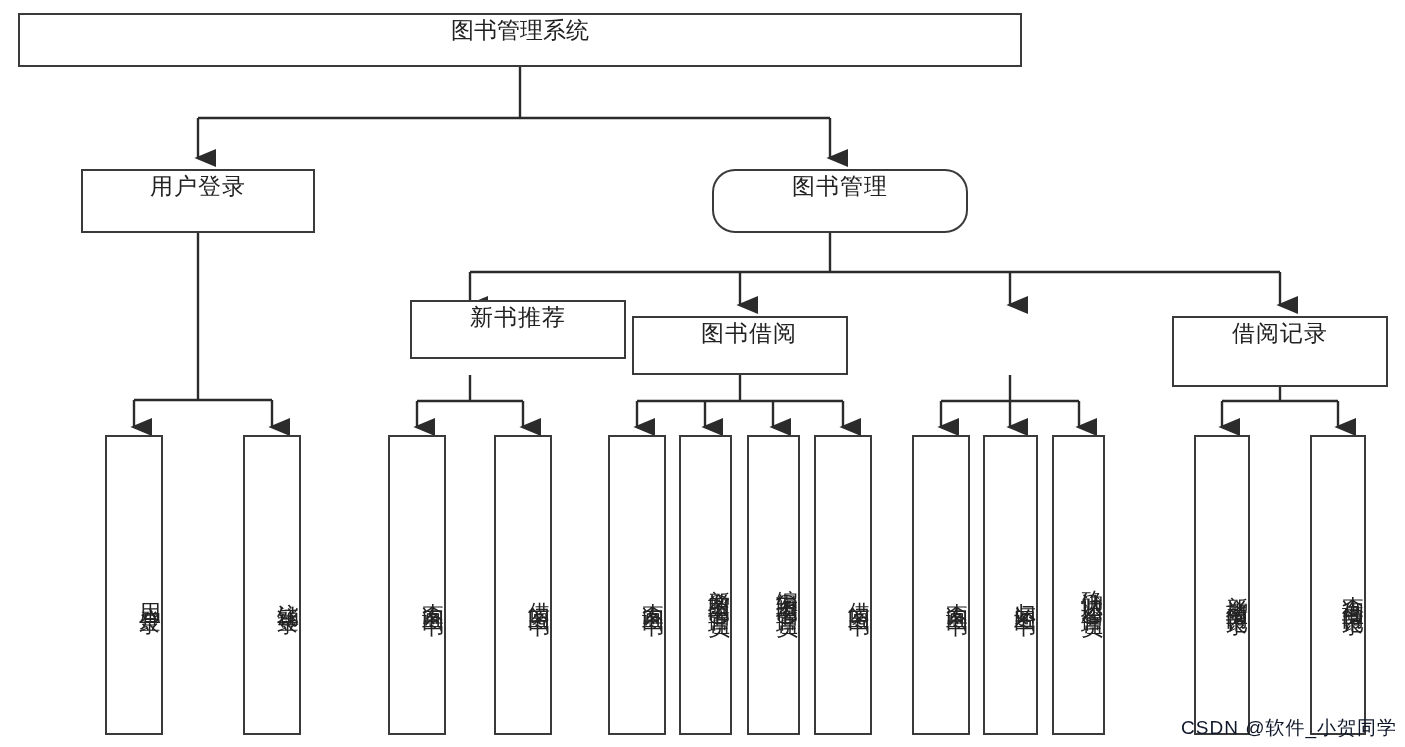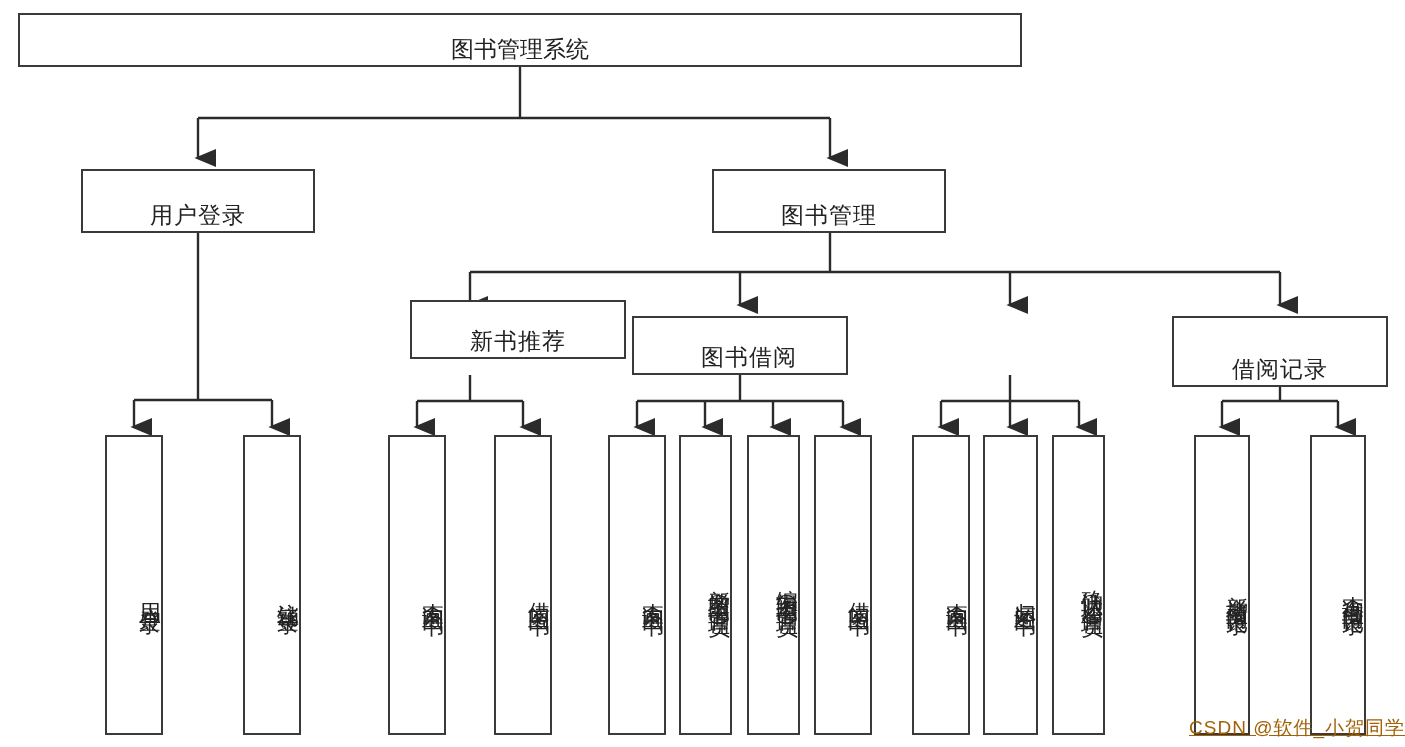--- a/index.html
+++ b/index.html
@@ -9,48 +9,47 @@
     color:#1a1a1a;
   }
   #canvas{position:relative;width:1405px;height:747px;}
   svg#wires{position:absolute;left:0;top:0;width:1405px;height:747px;}
 
   .node{
     position:absolute;
     box-sizing:border-box;
     background:#ffffff;
     border:2px solid #3a3a3a;
-    display:flex;align-items:flex-end;justify-content:center;
+    display:flex;align-items:flex-start;justify-content:center;
     text-align:center;
     color:#222;
   }
   .node.h{ font-size:23px; letter-spacing:1px; }
   .node.root{ font-size:23px; }
   .node.leaf{
     font-size:22px;
     writing-mode:vertical-rl;
     text-orientation:upright;
     letter-spacing:4px;
     align-items:flex-start;
     justify-content:center;
     padding-top:16px;
     line-height:1;
     white-space:nowrap;
   }
   .node.leaf.tall{ padding-top:10px; }
 
   #watermark{
     position:absolute;
-    right:0;bottom:6px;
+    right:8px;bottom:6px;
     font-size:19px;
-    color:#a16207;
+    color:#0f172a;
     letter-spacing:1px;
     white-space:nowrap;
     pointer-events:none;
-    text-decoration:underline;
   }
 </style>
 </head>
 <body>
 
 <div id="canvas">
 
   <svg id="wires" viewBox="0 0 1405 747" xmlns="http://www.w3.org/2000/svg">
     <defs>
       <marker id="arr" viewBox="0 0 12 12" refX="6" refY="10" markerWidth="9" markerHeight="9" orient="auto-start-reverse">
@@ -101,21 +100,21 @@
     </g>
   </svg>
 
   <div class="node root" style="left:18px;top:13px;width:1004px;height:54px;">
     <span>图书管理系统</span>
   </div>
 
   <div class="node h" style="left:81px;top:169px;width:234px;height:64px;">
     <span>用户登录</span>
   </div>
-  <div class="node h" style="left:712px;top:169px;width:234px;height:64px;">
+  <div class="node h" style="left:712px;top:169px;width:256px;height:64px;border-radius:23px;">
     <span>图书管理</span>
   </div>
 
   <div class="node h" style="left:362px;top:300px;width:216px;height:59px;margin-left:48px;">
     <span>新书推荐</span>
   </div>
   <div class="node h" style="left:632px;top:316px;width:216px;height:59px;padding-left:18px;">
     <span>图书借阅</span>
   </div>
   <div class="node h" style="left:1172px;top:316px;width:216px;height:71px;">

